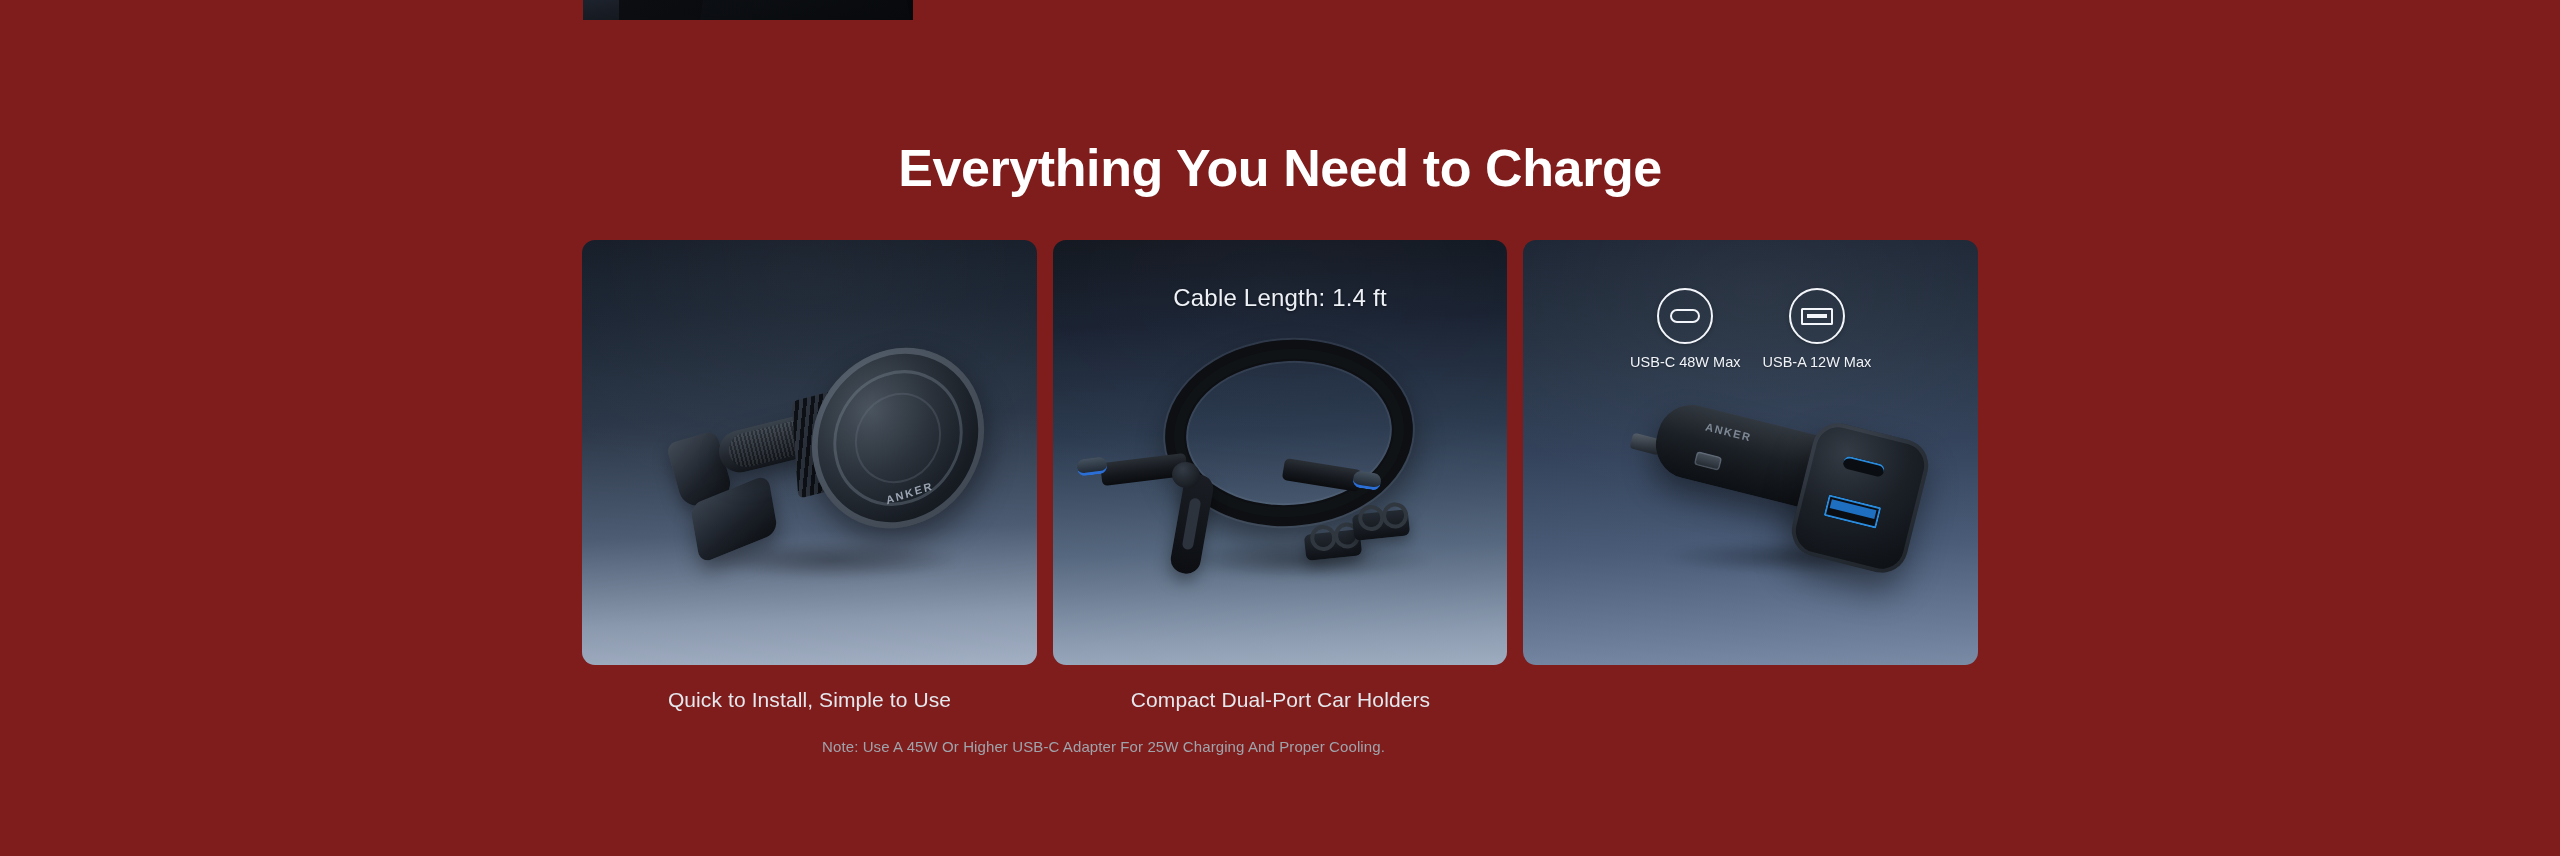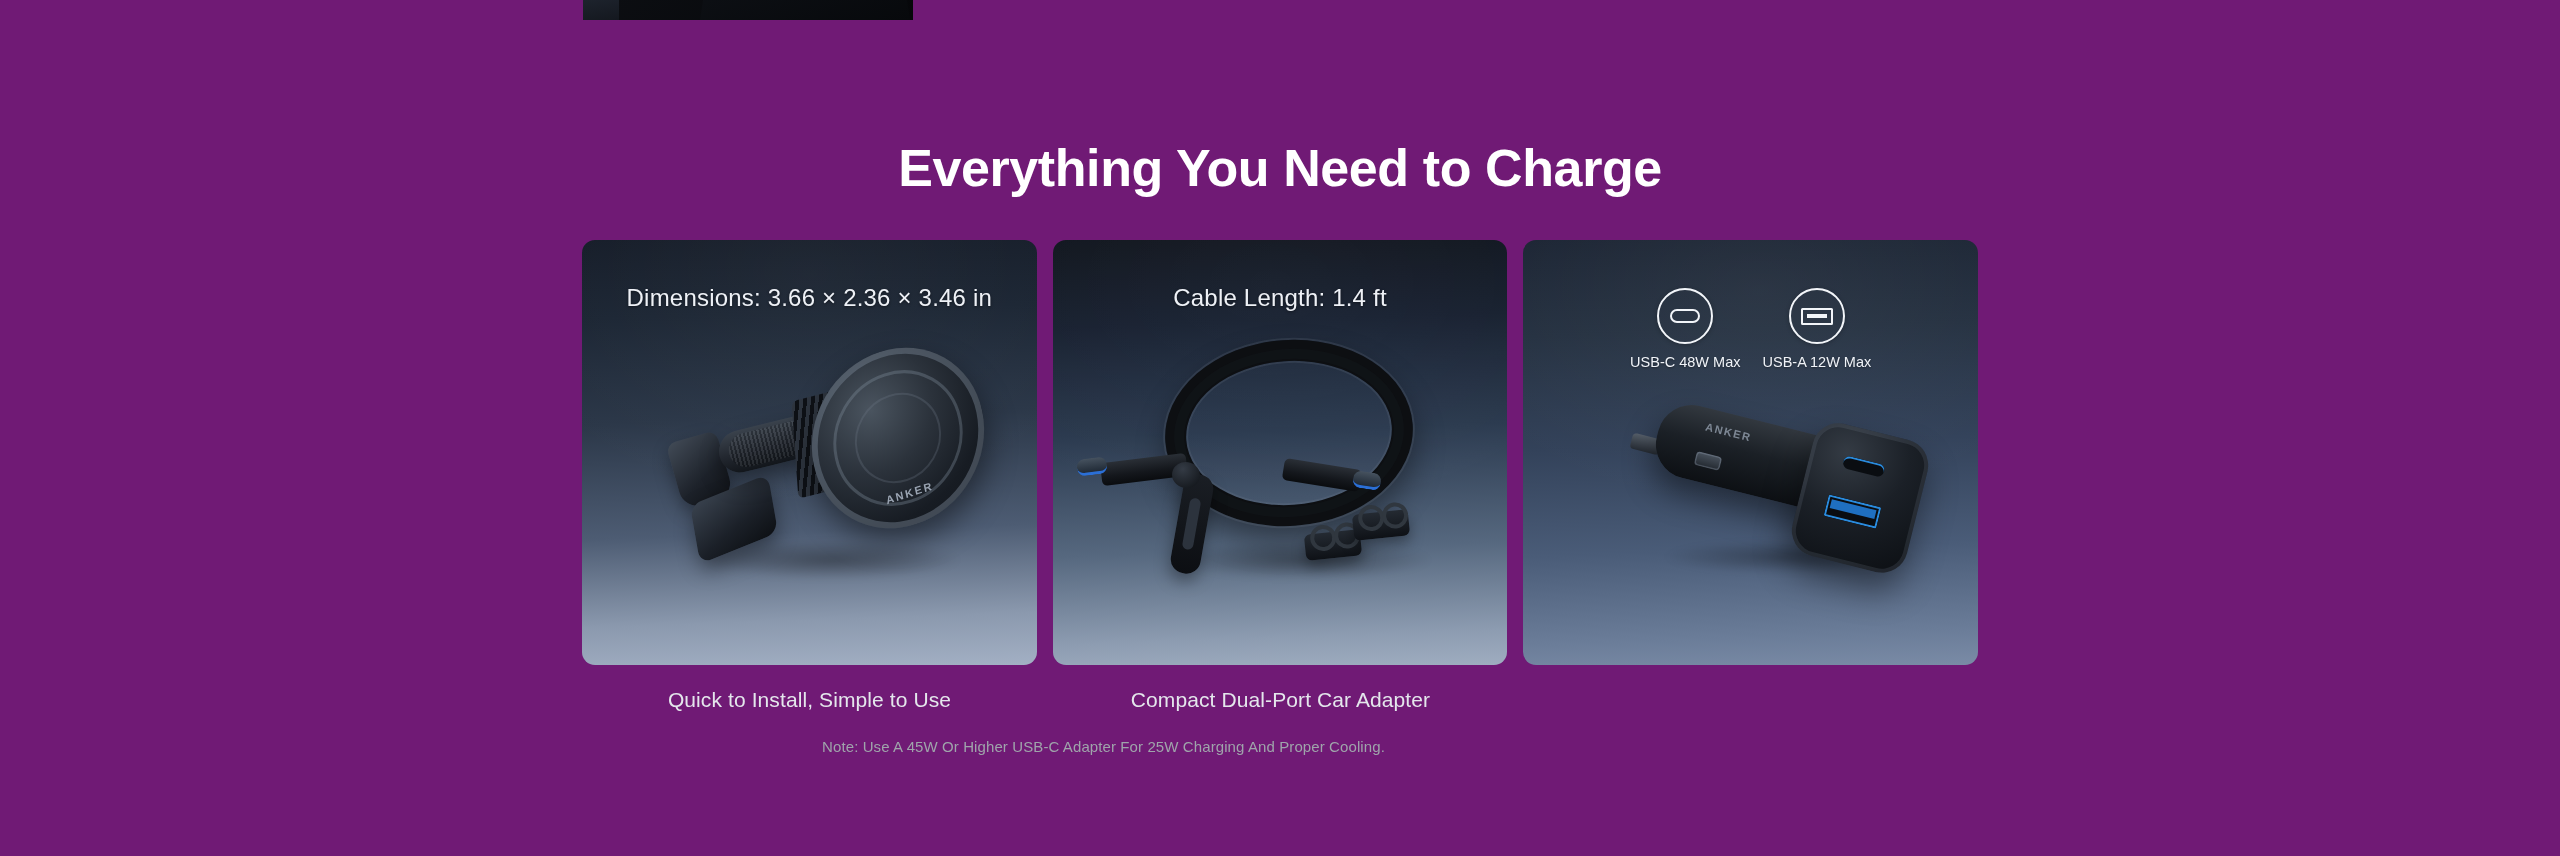--- a/index.html
+++ b/index.html
@@ -3,21 +3,21 @@
 <meta charset="utf-8">
 <title>Everything You Need to Charge</title>
 <style>
   * { margin:0; padding:0; box-sizing:border-box; }
   html, body {
     width:2560px; height:856px;
     background:#000;
     font-family:"Liberation Sans", sans-serif;
     overflow:hidden;
   }
-  .page { position:relative; width:2560px; height:856px; background:#701a75; }
+  .page { position:relative; width:2560px; height:856px; background:#7f1d1d; }
 
   
   .top-strip{
     position:absolute; left:0; top:-230px; width:2560px; height:250px;
     overflow:hidden; pointer-events:none;
   }
   .ts-panel{
     position:absolute; left:583px; top:0; width:330px; height:250px;
     background:linear-gradient(140deg,#13161c 0%,#0c0e12 45%,#06070a 100%);
   }
@@ -316,21 +316,20 @@
         <div class="m-arm">
           <div class="m-knurl"></div>
         </div>
         <div class="m-grille"></div>
         <div class="m-disc">
           <div class="m-ring"></div>
           <div class="m-ring2"></div>
           <div class="m-brand">ANKER</div>
         </div>
       </div>
-      <div class="card-title">Dimensions: 3.66 × 2.36 × 3.46 in</div>
     </div>
 
     <div class="card card-2">
       <div class="art">
         <div class="shadow-blob"></div>
         <div class="c-coil"></div>
         <div class="c-head-l"></div>
         <div class="c-tip-l"></div>
         <div class="c-head-r"></div>
         <div class="c-tip-r"></div>
@@ -370,18 +369,18 @@
           </div>
           <div class="port-label">USB-A 12W Max</div>
         </div>
       </div>
     </div>
 
   </div>
 
   <div class="captions">
     <div class="caption">Quick to Install, Simple to Use</div>
-    <div class="caption">Compact Dual-Port Car Adapter</div>
+    <div class="caption">Compact Dual-Port Car Holders</div>
   </div>
 
   <div class="note">Note: Use A 45W Or Higher USB-C Adapter For 25W Charging And Proper Cooling.</div>
 
 </div>
 
 </body></html>

